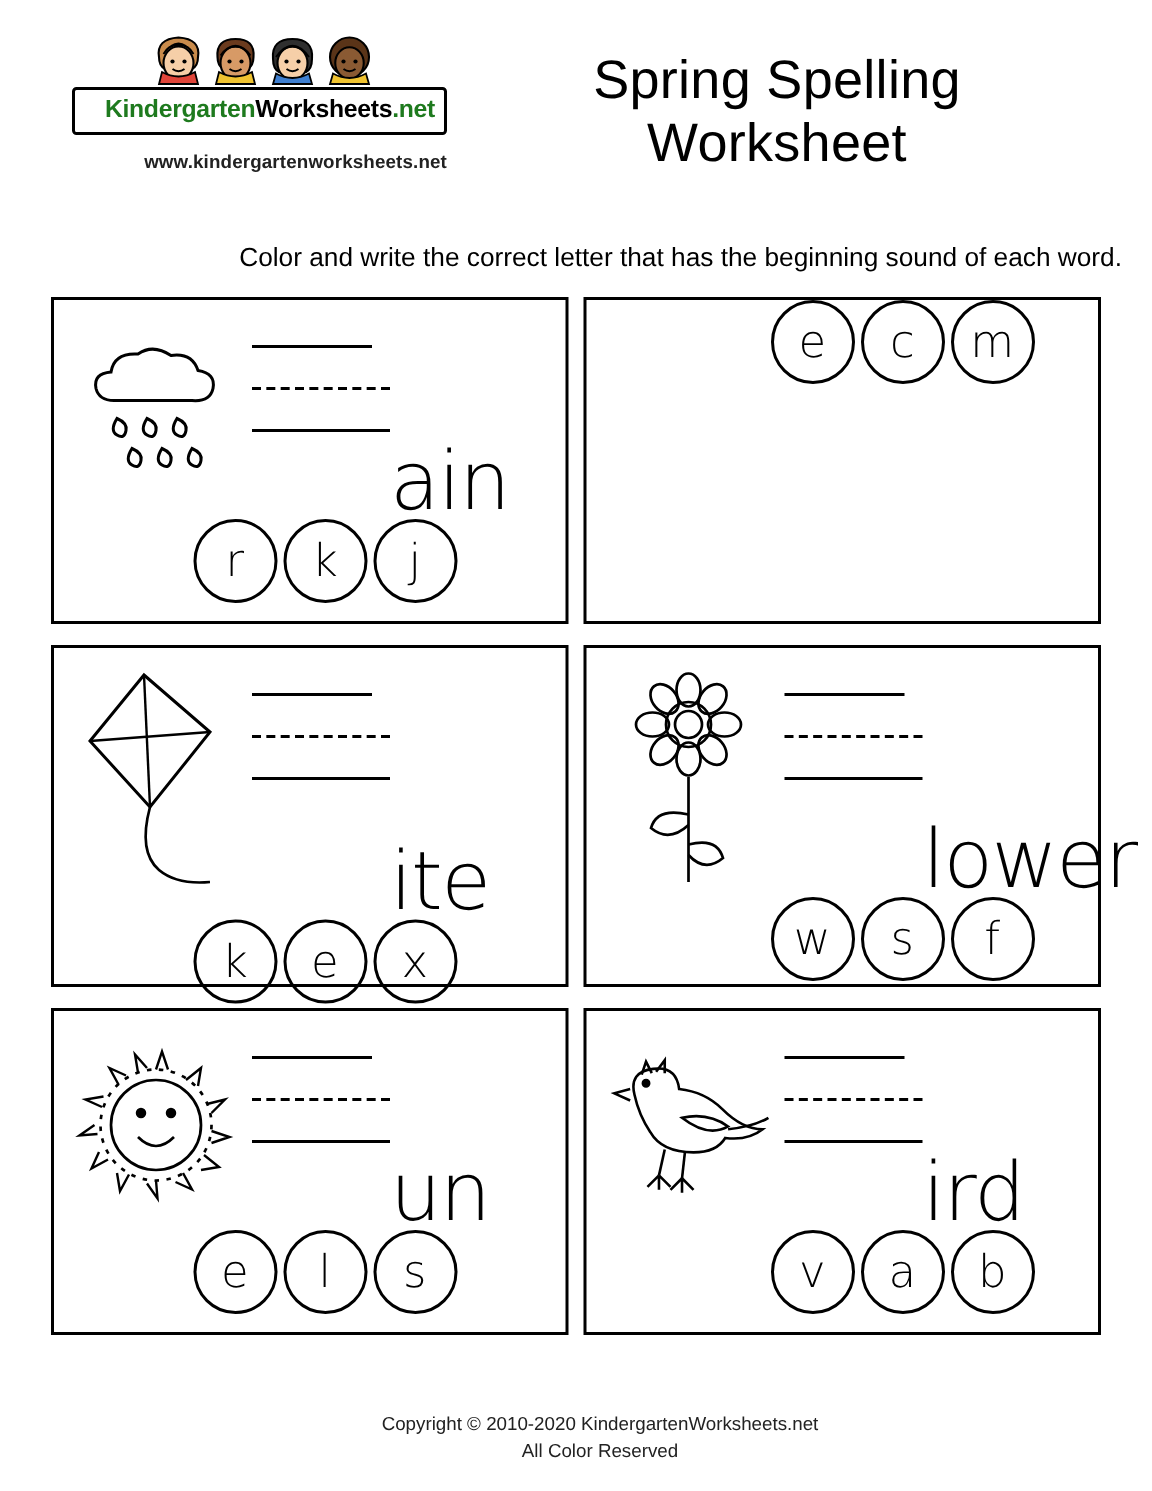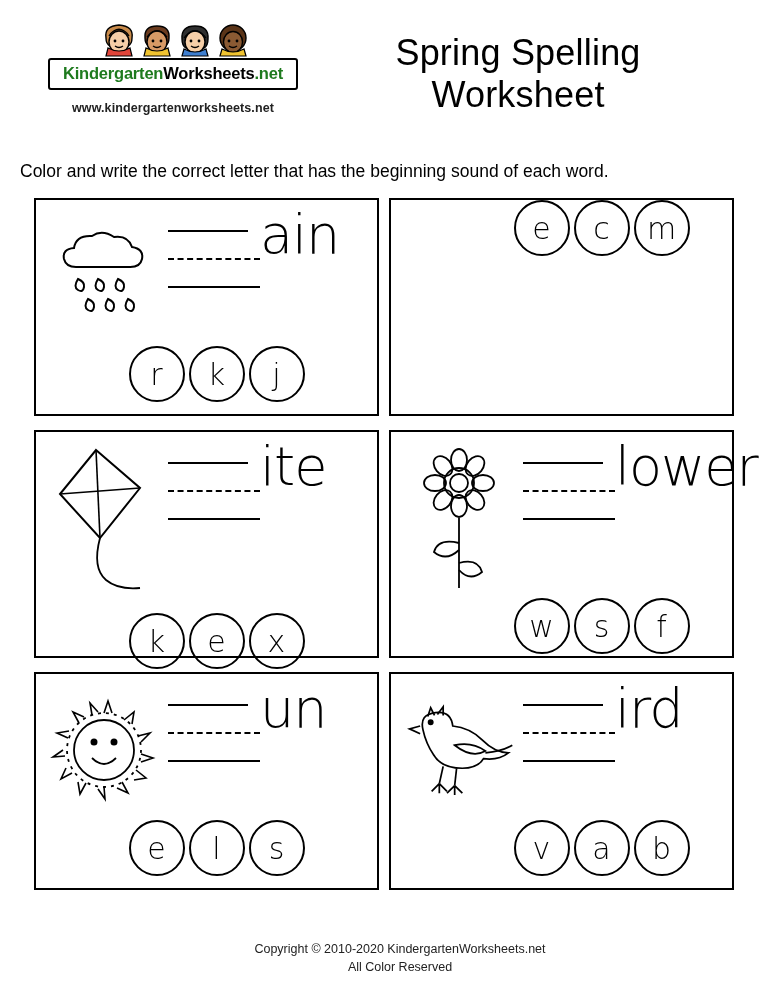--- a/index.html
+++ b/index.html
@@ -27,21 +27,21 @@
   .header {
     display: flex;
     align-items: flex-start;
     padding: 18px 40px 0 48px;
     box-sizing: border-box;
     height: 155px;
   }
   .logo-block {
     width: 250px;
     flex: 0 0 250px;
-    text-align: center;
+    text-align: right;
     position: relative;
   }
   .kids-row {
     display: flex;
     justify-content: center;
     align-items: flex-end;
     height: 42px;
     margin-left: 6px;
   }
   .kid {
@@ -93,21 +93,21 @@
     display: inline-block;
     width: 215px;
     border-bottom: 2px solid #000;
     height: 1px;
     vertical-align: 2px;
     margin-left: 2px;
   }
 
   
   .instructions {
-    text-align: left;
+    text-align: right;
     font-size: 17.5px;
     padding: 4px 20px 0 20px;
     margin-top: 2px;
   }
 
   
   .grid {
     margin: 16px auto 0 auto;
     width: 700px;
     display: grid;
@@ -136,21 +136,21 @@
     flex: 0 0 120px;
     display: flex;
     align-items: center;
     justify-content: center;
   }
   .word-area {
     flex: 1 1 auto;
     position: relative;
     height: 100%;
     display: flex;
-    align-items: flex-start;
+    align-items: flex-end;
     padding-top: 4px;
   }
   .writing-lines {
     position: absolute;
     left: 4px;
     top: 26px;
     width: 92px;
   }
   .wl-top {
     border-top: 2px solid #000;

